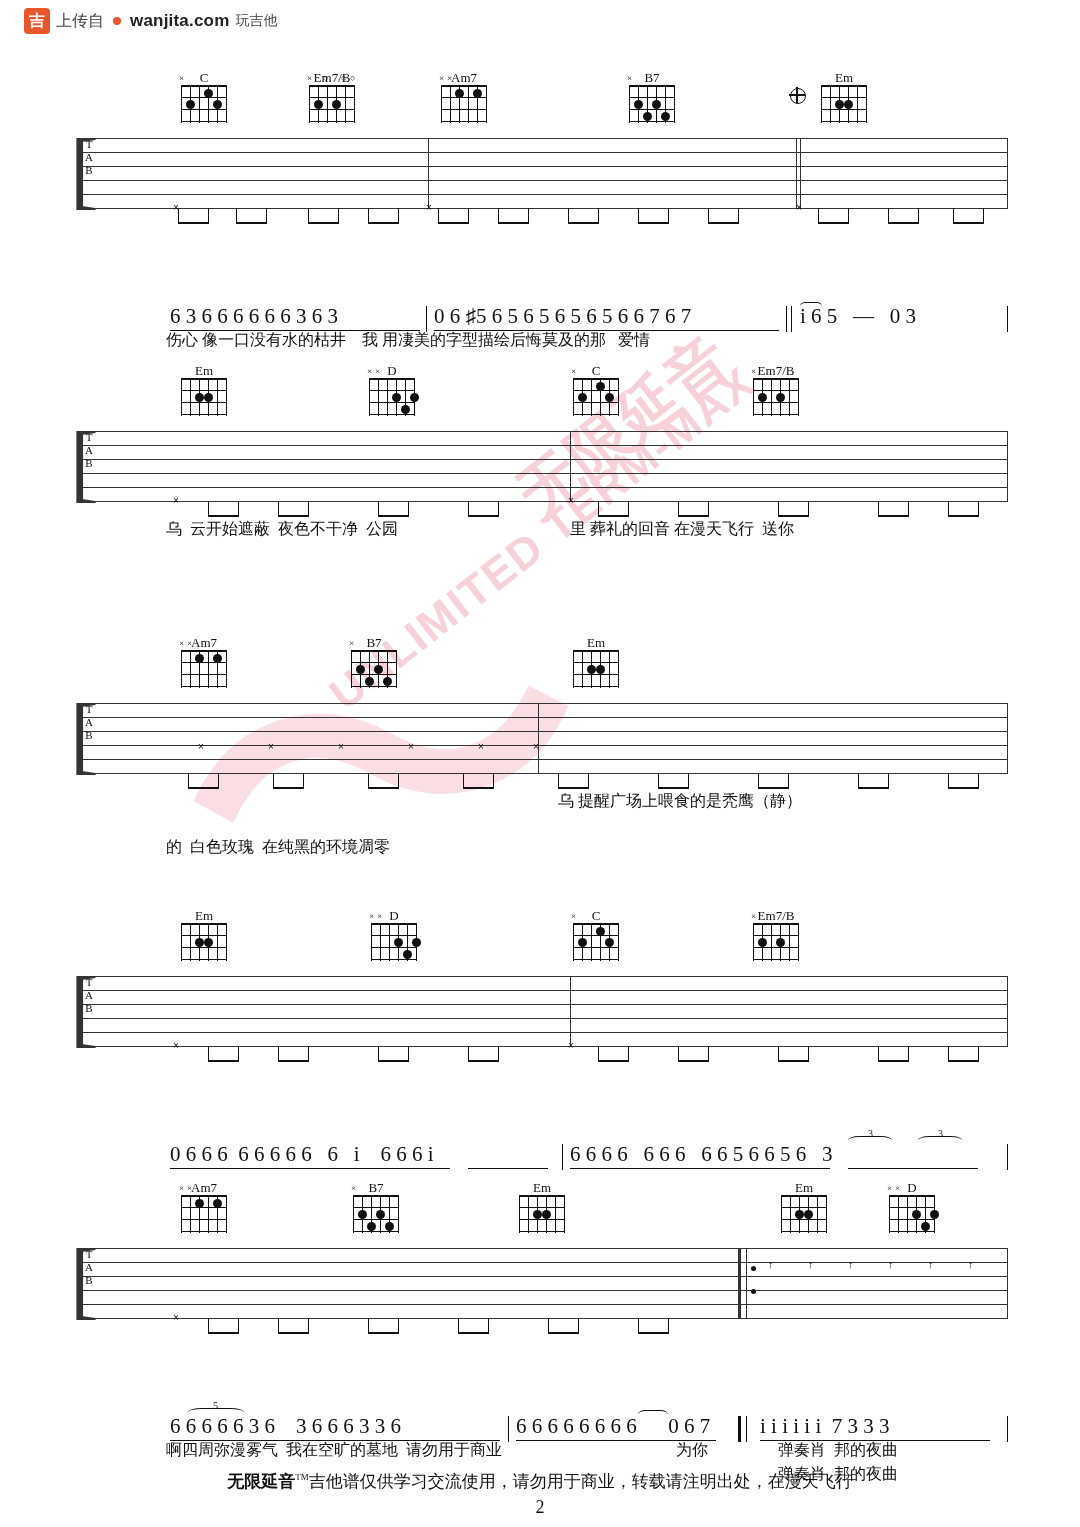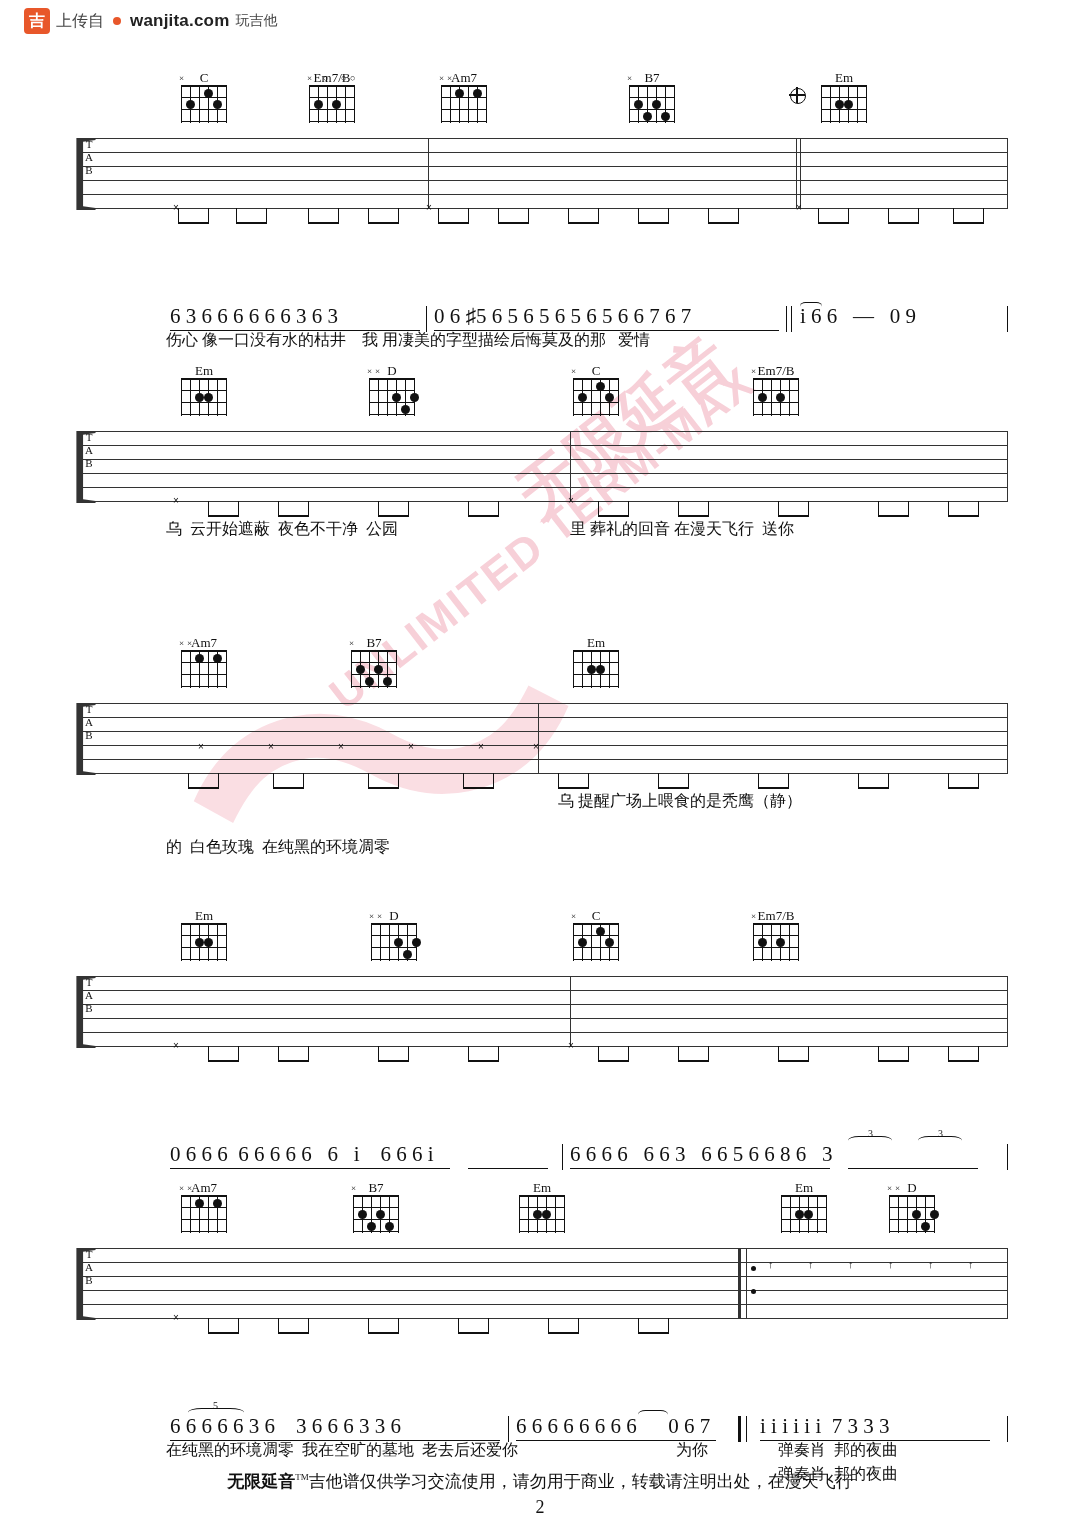--- a/index.html
+++ b/index.html
@@ -259,21 +259,21 @@
     <div class="stem" style="left:905px;top:78px;height:16px"></div>
     <div class="beam" style="left:875px;top:92px;width:30px"></div>
   </div>
 
   <div class="numrow" style="margin-top:78px;">
     <span style="left:92px;">6 3 6 6 6 6 6 6 3 6 3</span>
     <div class="numbar" style="left:348px"></div>
     <span style="left:356px;">0 6 ♯5 6 5 6 5 6 5 6 5 6 6 7 6 7</span>
     <div class="numbar" style="left:708px"></div>
       <div class="numbar" style="left:713px"></div>
-    <span style="left:722px;">i 6 6   —   0 9</span>
+    <span style="left:722px;">i 6 5   —   0 3</span>
     <div class="numbar" style="left:929px"></div>
     <div class="underline" style="left:92px;top:26px;width:250px"></div>
     <div class="underline" style="left:356px;top:26px;width:345px"></div>
     <div class="tie" style="left:722px;top:-2px;width:22px"></div>
   </div>
   <div class="lyrow2">
     <span style="left:88px;">伤心 像一口没有水的枯井    我 用凄美的字型描绘后悔莫及的那   爱情</span>
   </div>
 </div>
 
@@ -634,21 +634,21 @@
       <div class="stem" style="left:830px;top:78px;height:16px"></div>
     <div class="beam" style="left:800px;top:92px;width:30px"></div>
     <div class="stem" style="left:870px;top:78px;height:16px"></div>
       <div class="stem" style="left:900px;top:78px;height:16px"></div>
     <div class="beam" style="left:870px;top:92px;width:30px"></div>
   </div>
 
   <div class="numrow" style="margin-top:78px;">
     <span style="left:92px;">0 6 6 6  6 6 6 6 6   6   i    6 6 6 i</span>
     <div class="numbar" style="left:484px"></div>
-    <span style="left:492px;">6 6 6 6   6 6 3   6 6 5 6 6 8 6   3</span>
+    <span style="left:492px;">6 6 6 6   6 6 6   6 6 5 6 6 5 6   3</span>
     <div class="numbar" style="left:929px"></div>
     <div class="underline" style="left:92px;top:26px;width:280px"></div>
     <div class="underline" style="left:390px;top:26px;width:80px"></div>
     <div class="underline" style="left:492px;top:26px;width:260px"></div>
     <div class="underline" style="left:770px;top:26px;width:130px"></div>
     <div class="triplet" style="left:790px;top:-14px;">3</div>
     <div class="triplet" style="left:860px;top:-14px;">3</div>
     <div class="tie" style="left:770px;top:-6px;width:44px"></div>
     <div class="tie" style="left:840px;top:-6px;width:44px"></div>
   </div>
@@ -804,21 +804,21 @@
     <span style="left:682px;">i i i i i i  7 3 3 3</span>
     <div class="numbar" style="left:929px"></div>
     <div class="underline" style="left:92px;top:26px;width:330px"></div>
     <div class="underline" style="left:438px;top:26px;width:200px"></div>
     <div class="underline" style="left:682px;top:26px;width:230px"></div>
     <div class="triplet" style="left:135px;top:-14px;">5</div>
     <div class="tie" style="left:110px;top:-6px;width:56px"></div>
     <div class="tie" style="left:560px;top:-4px;width:30px"></div>
   </div>
   <div class="lyrow">
-    <span style="left:88px;">在纯黑的环境凋零  我在空旷的墓地  老去后还爱你</span>
+    <span style="left:88px;">啊四周弥漫雾气  我在空旷的墓地  请勿用于商业</span>
     <span style="left:598px;">为你</span>
     <span style="left:700px;">弹奏肖  邦的夜曲</span>
   </div>
   <div class="lyrow2">
     <span style="left:700px;">弹奏肖  邦的夜曲</span>
   </div>
 </div>
 
 <div class="footer">
   <span class="brand">无限延音</span><sup>TM</sup><span>吉他谱仅供学习交流使用，请勿用于商业，转载请注明出处，在漫天飞行</span>

